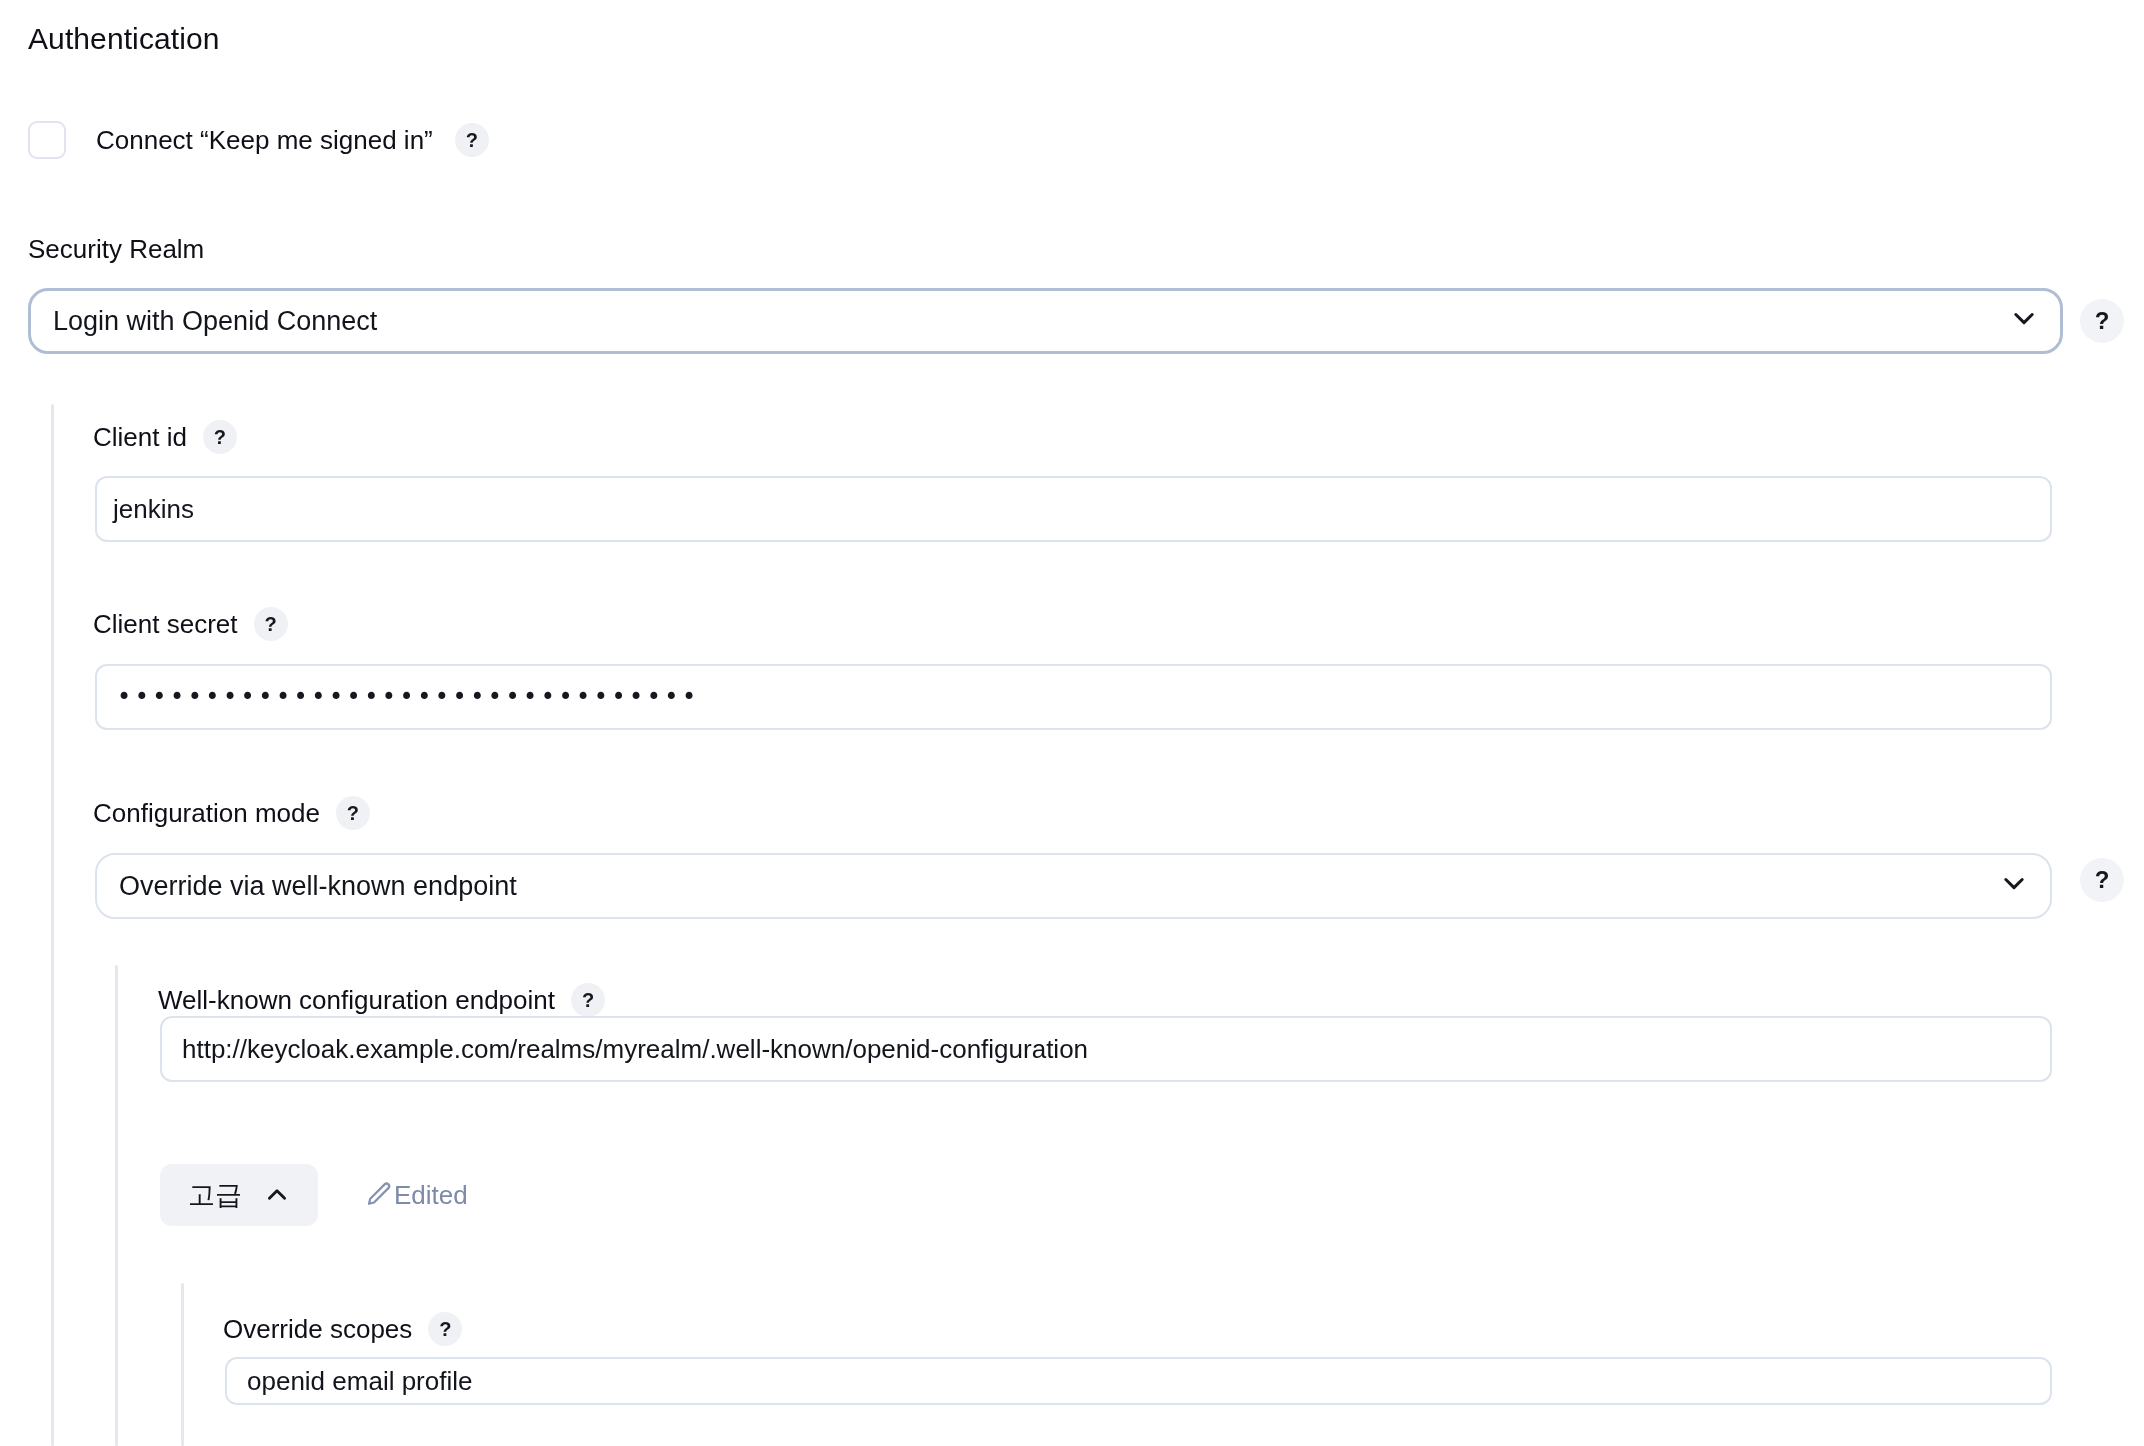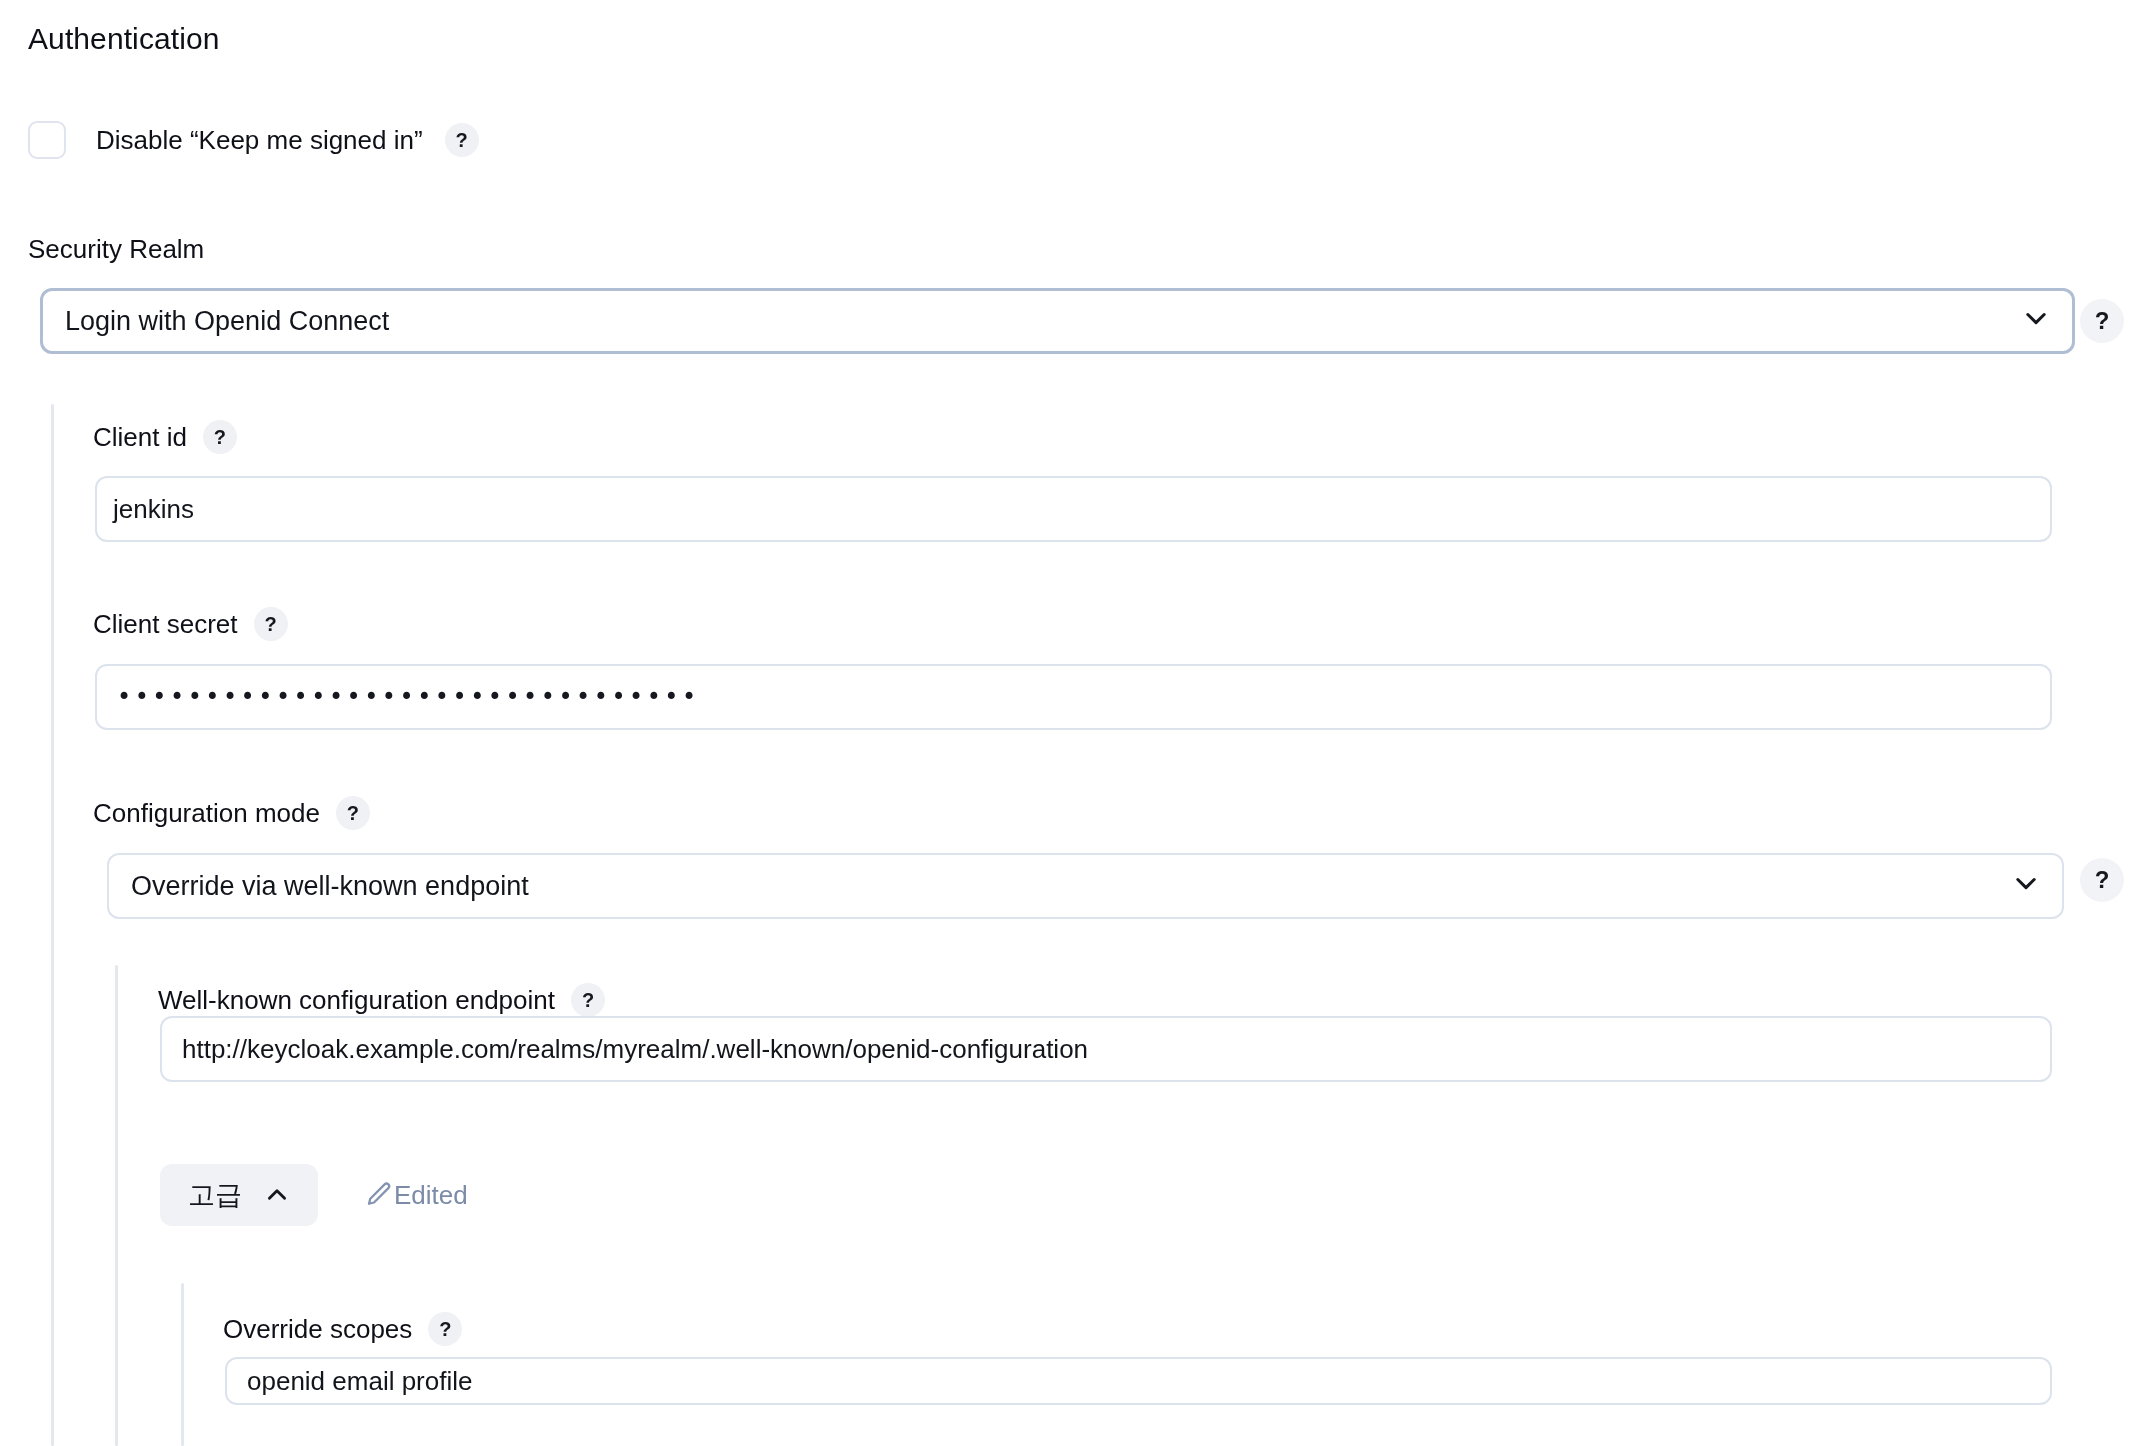--- a/index.html
+++ b/index.html
@@ -98,30 +98,29 @@
     font-size: 26px;
     color: #13151c;
     cursor: text;
     overflow: hidden;
     white-space: nowrap;
   }
   .select-box {
     position: absolute;
     background: #ffffff;
     border: 2px solid #dde3ec;
-    border-radius: 12px;
+    border-radius: 20px;
     display: flex;
     align-items: center;
     justify-content: space-between;
     padding: 0 22px 0 22px;
     font-size: 27px;
     color: #13151c;
     cursor: pointer;
     white-space: nowrap;
-    margin-left: 12px;
   }
   .select-box.focused {
     border: 3px solid #b0bed4;
   }
   .chev {
     flex: none;
     margin-left: 12px;
   }
 
   
@@ -172,21 +171,21 @@
 </style>
 </head>
 <body>
 
 <div class="page">
 
   <div class="section-title">Authentication</div>
 
   <div class="checkbox-row">
     <div class="checkbox-box"></div>
-    <span class="checkbox-label">Disable “Keep me signed in”</span>
+    <span class="checkbox-label">Connect “Keep me signed in”</span>
     <span class="help-icon" style="margin-left:22px;">?</span>
   </div>
 
   <div class="field-label" style="left:28px; top:234px;">
     <span>Security Realm</span>
   </div>
 
   <div class="select-box focused" style="left:28px; top:288px; width:2035px; height:66px;">
     <span>Login with Openid Connect</span>
     <span class="chev">

